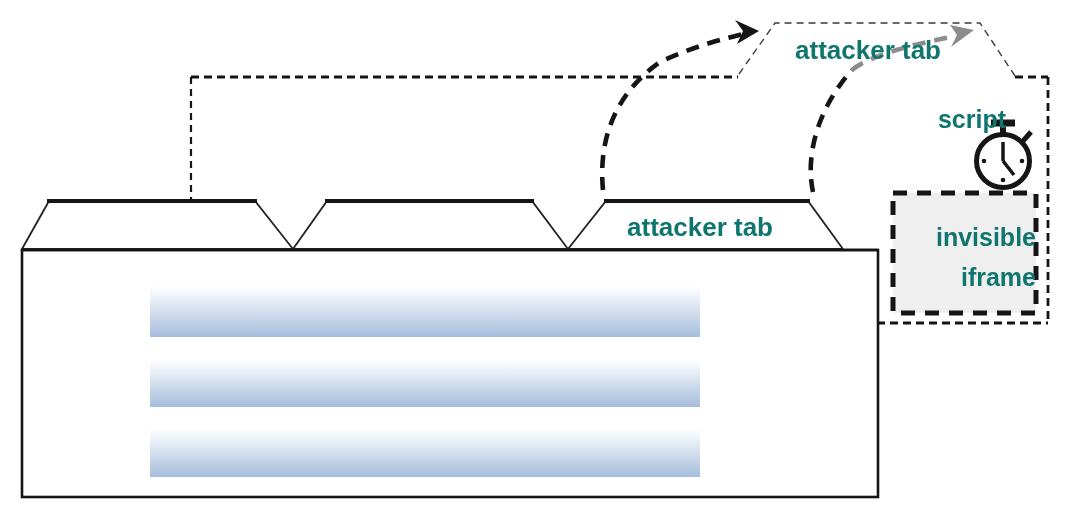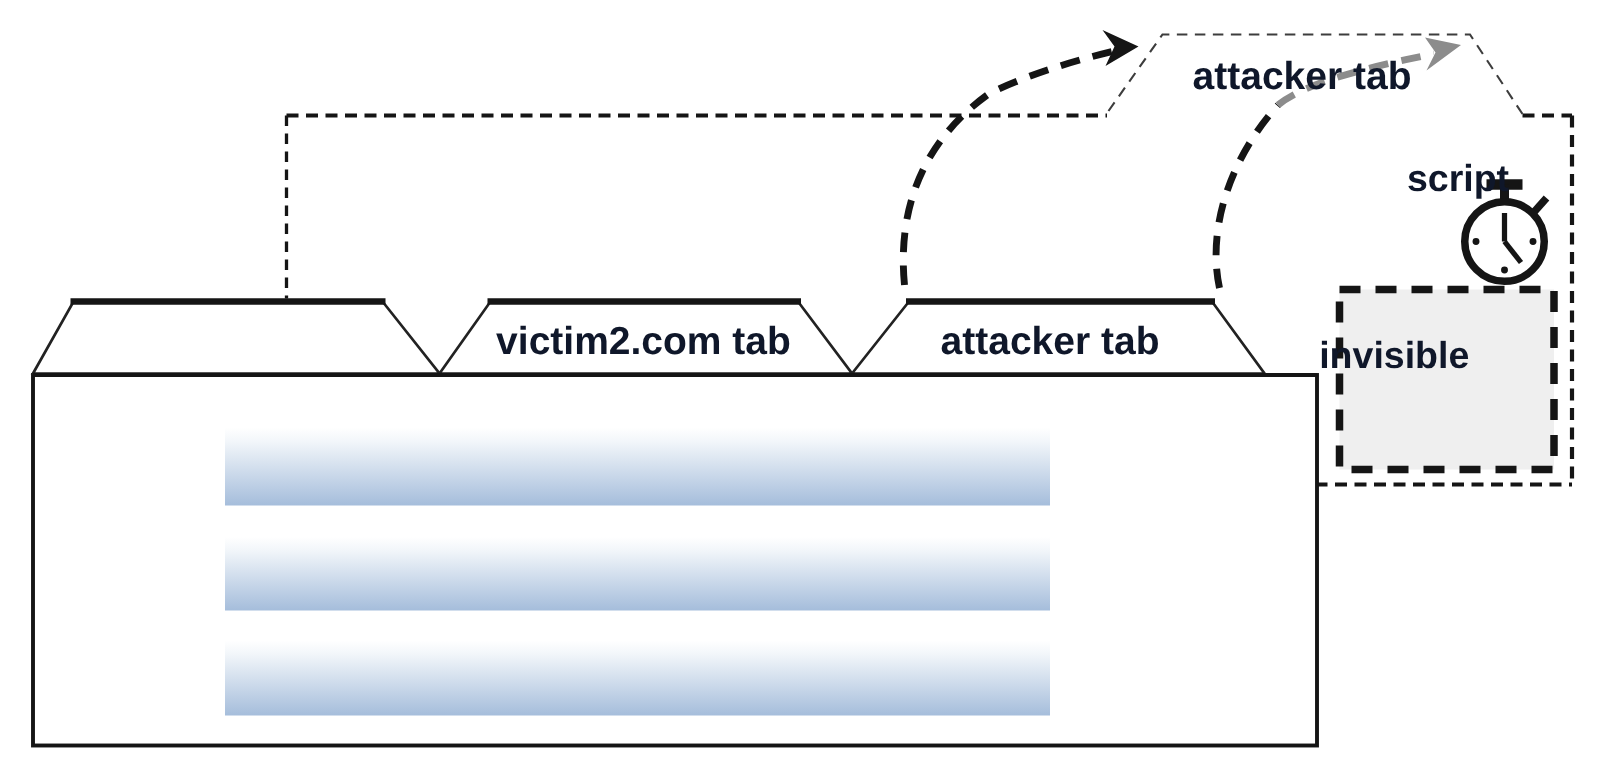--- a/index.html
+++ b/index.html
@@ -7,34 +7,34 @@
     position:relative;
     width:1080px;height:516px;
     background:#ffffff;
     font-family:"Liberation Sans", sans-serif;
     overflow:hidden;
   }
   .stage svg{position:absolute;left:0;top:0;}
   .lbl{
     position:absolute;
     font-weight:bold;
-    color:#0f172a;
+    color:#0f766e;
     text-align:center;
     line-height:30px;
     font-size:26px;
     white-space:nowrap;
   }
   .lbl-tab1{left:35px;top:212px;width:220px;}
   .lbl-tab2{left:319px;top:212px;width:220px;}
   .lbl-tab3{left:590px;top:212px;width:220px;}
   .lbl-detached{left:758px;top:35px;width:220px;}
   .lbl-script{left:922px;top:104px;width:100px;font-size:25px;}
   .lbl-iframe{
-    left:870px;top:217px;width:119px;
-    font-size:25px;line-height:40px;text-align:center;
+    left:917px;top:217px;width:119px;
+    font-size:25px;line-height:40px;text-align:right;
   }
   .lbl-iframe span{display:block;}
 </style>
 </head>
 <body>
 
 <div class="stage">
 
   <svg width="1080" height="516" viewBox="0 0 1080 516">
     <defs>
@@ -94,21 +94,21 @@
       <path d="M 759,31 L 735,20 L 743,31 L 737,44 Z" fill="#151515" stroke="none"></path>
     </g>
 
     <g>
       <path d="M 813,192 C 805,155 818,108 852,70" fill="none" stroke="#151515" stroke-width="4.6" stroke-dasharray="13 9"></path>
       <path d="M 852,70 C 870,55 915,44 956,36" fill="none" stroke="#8c8c8c" stroke-width="4.6" stroke-dasharray="13 9"></path>
       <path d="M 974,30 L 950,25 L 957,35 L 951,47 Z" fill="#8c8c8c" stroke="none"></path>
     </g>
   </svg>
 
-  <div class="lbl lbl-tab2">victim2.com tab</div>
   <div class="lbl lbl-tab3">attacker tab</div>
   <div class="lbl lbl-detached">attacker tab</div>
   <div class="lbl lbl-script">script</div>
   <div class="lbl lbl-iframe">
     <span>invisible</span>
+    <span>iframe</span>
   </div>
 
 </div>
 
 </body></html>

